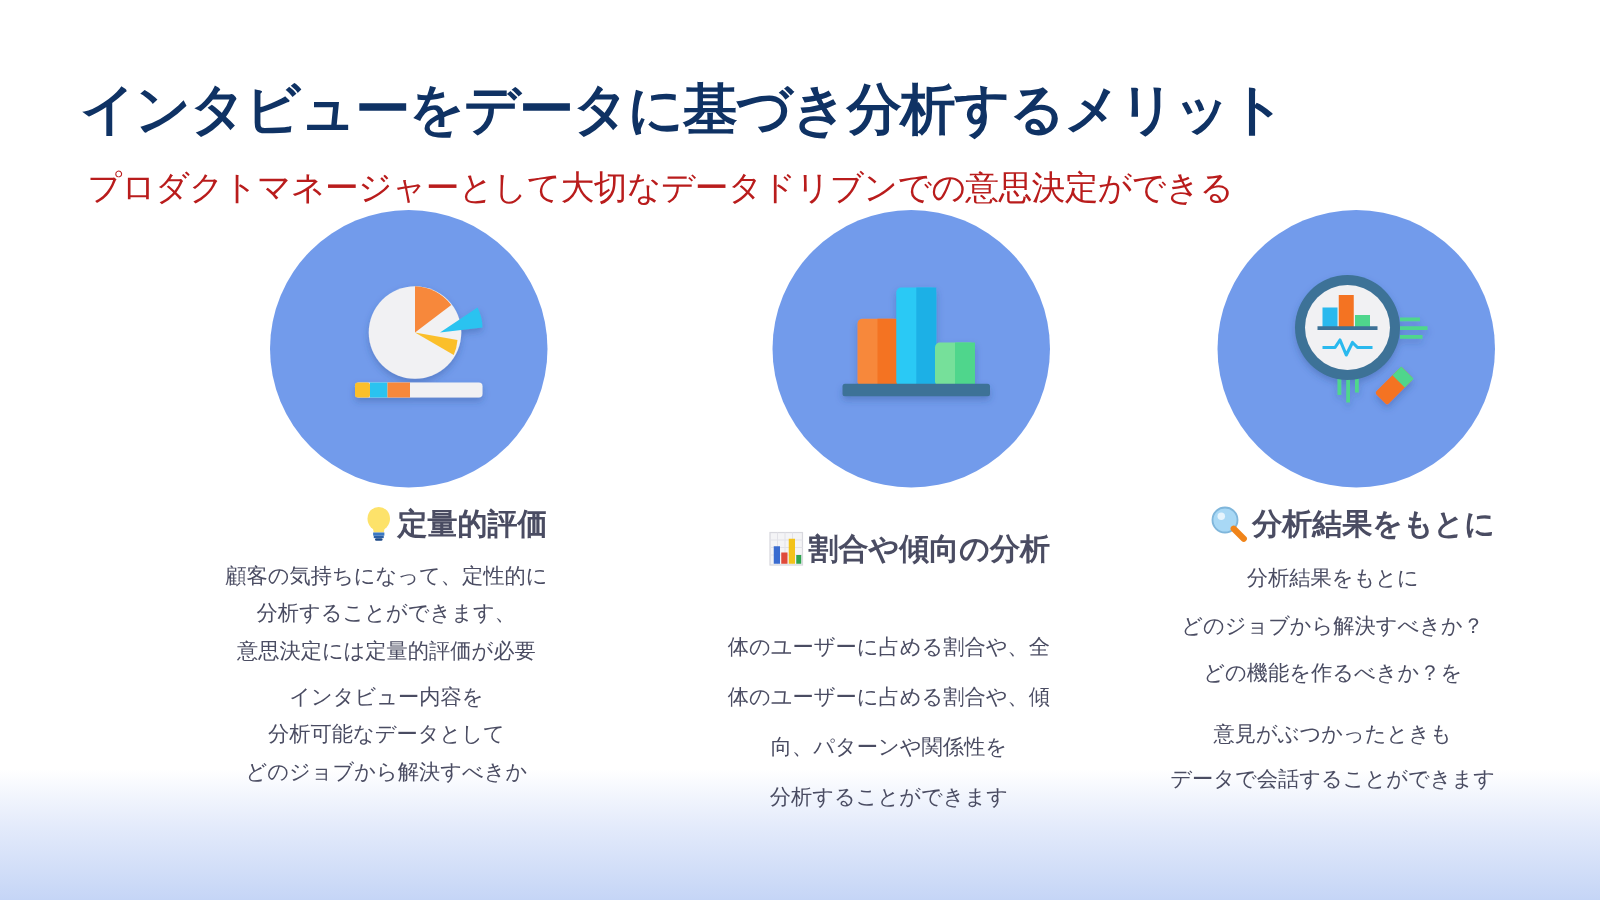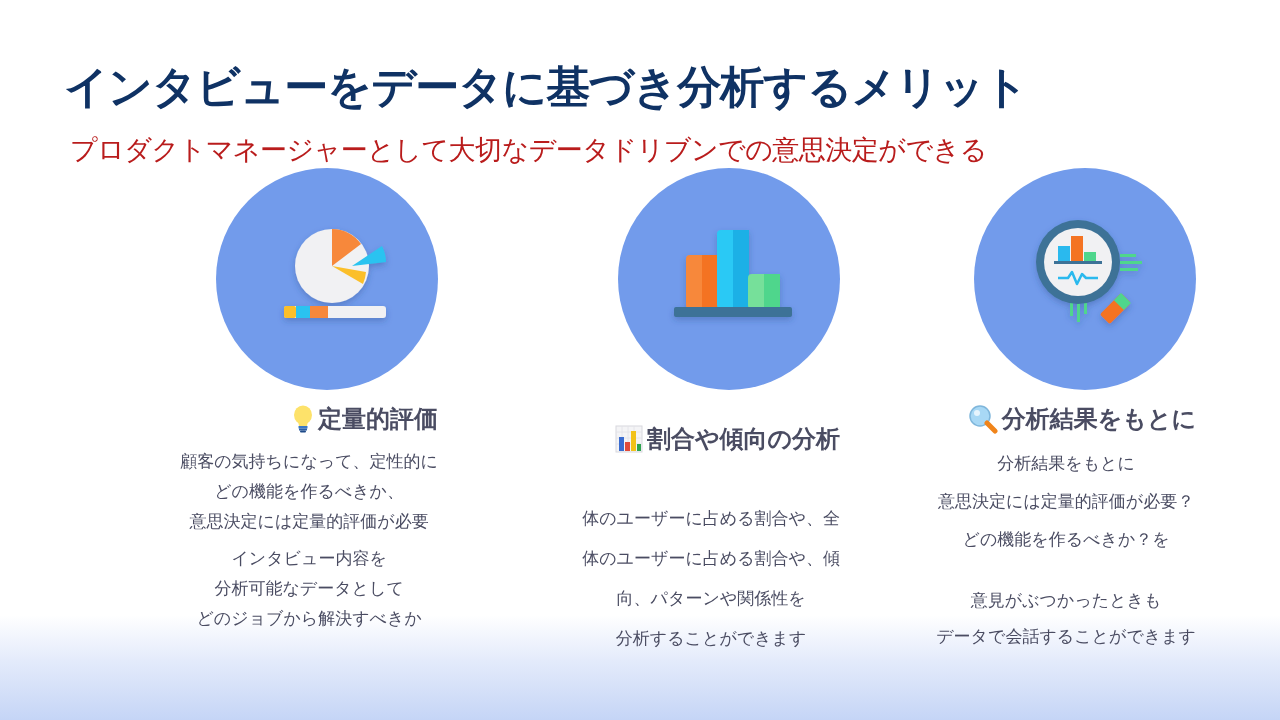--- a/index.html
+++ b/index.html
@@ -71,21 +71,21 @@
       <path d="M6 17 L16 17 L15 22 L7 22 Z" fill="#fde26a"></path>
       <rect x="6.5" y="22" width="9" height="2.5" fill="#3a78c4"></rect>
       <rect x="7" y="24.5" width="8" height="2" fill="#2a5fa6"></rect>
       <rect x="8" y="26.5" width="6" height="2" rx="1" fill="#1e4a88"></rect>
     </svg>
     <span>定量的評価</span>
   </div>
   <div class="body" style="margin-top: 10px;">
     <div style="line-height: 30px;">
       <p>顧客の気持ちになって、定性的に</p>
-      <p>どの機能を作るべきか、</p>
+      <p>分析することができます、</p>
       <p>意思決定には定量的評価が必要</p>
     </div>
     <div style="line-height: 30px; margin-top: 7px;">
       <p>インタビュー内容を</p>
       <p>分析可能なデータとして</p>
       <p>どのジョブから解決すべきか</p>
     </div>
   </div>
 </div>
 
@@ -162,21 +162,21 @@
     <svg width="30" height="30" viewBox="0 0 30 30">
       <circle cx="12" cy="12" r="10" fill="#a8d8f5" stroke="#7fb6db" stroke-width="1.5"></circle>
       <circle cx="9" cy="9" r="3" fill="#e6f4fd"></circle>
       <path d="M19 19 L27 27" stroke="#f0841a" stroke-width="5" stroke-linecap="round"></path>
     </svg>
     <span>分析結果をもとに</span>
   </div>
   <div class="body" style="margin-top: 8px;">
     <div style="line-height: 38px;">
       <p>分析結果をもとに</p>
-      <p>意思決定には定量的評価が必要？</p>
+      <p>どのジョブから解決すべきか？</p>
       <p>どの機能を作るべきか？を</p>
     </div>
-    <div style="line-height: 36px; margin-top: 24px;">
+    <div style="line-height: 36px; margin-top: 12px;">
       <p>意見がぶつかったときも</p>
       <p>データで会話することができます</p>
     </div>
   </div>
 </div>
 
 </body></html>

